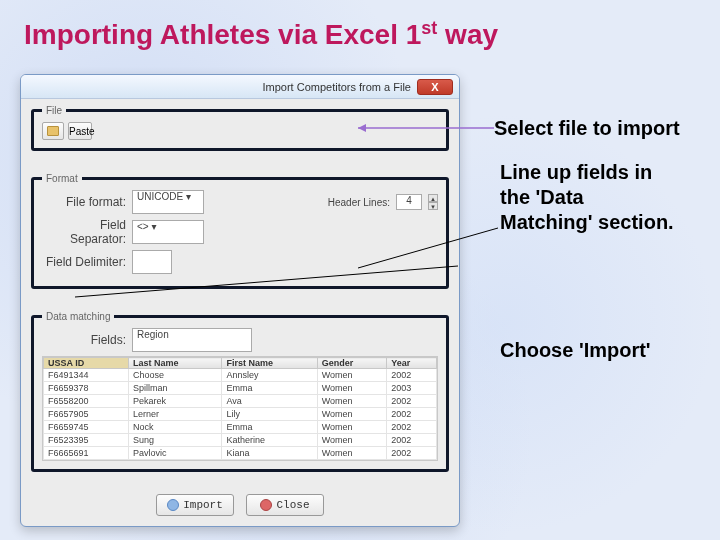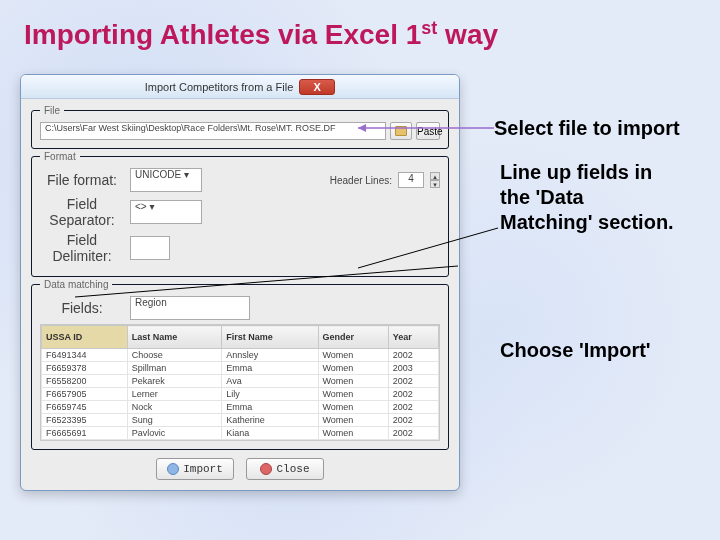--- a/index.html
+++ b/index.html
@@ -32,43 +32,43 @@
     border-radius: 6px;
     box-shadow: 0 4px 12px rgba(0,0,0,0.2);
     overflow: hidden;
   }
   .dialog-titlebar {
     height: 24px;
     background: linear-gradient(#f4f8ff, #d7e6f5);
     border-bottom: 1px solid #b8c8de;
     display: flex;
     align-items: center;
-    justify-content: center;
+    justify-content: flex-end;
     padding: 0 6px;
     font-size: 11px;
     color: #333;
     gap: 6px;
   }
   .close-btn {
     width: 36px;
     height: 16px;
     background: linear-gradient(#d85a4a, #c03a28);
     border: 1px solid #a02c1f;
     border-radius: 3px;
     color: #fff;
     font-size: 11px;
     line-height: 14px;
     text-align: center;
     font-weight: bold;
   }
   .dialog-body { padding: 6px 10px 10px 10px; font-size: 10px; color: #444; }
   fieldset.group {
-    border: 1px solid #0f172a;
+    border: 3px solid #0f172a;
     border-radius: 3px;
-    margin-bottom: 2px;
+    margin-bottom: 22px;
     padding: 6px 8px 8px 8px;
   }
   legend.group-label { font-size: 10px; color: #666; padding: 0 4px; }
   .file-row { display: flex; align-items: center; gap: 4px; }
   .path-input {
     flex: 1;
     height: 18px;
     font-size: 9px;
     border: 1px solid #aaa;
     background: #fff;
@@ -83,38 +83,38 @@
     border-radius: 2px;
     display: inline-flex; align-items: center; justify-content: center;
   }
   .folder-icon { width: 12px; height: 10px; background: #e8c26a; border: 1px solid #b8923d; border-radius: 1px; }
   .paste-btn {
     width: 24px; height: 18px; font-size: 10px;
     background: linear-gradient(#fdfdfd,#e6e6e6);
     border: 1px solid #aaa; border-radius: 2px;
   }
   .fmt-row { display: flex; align-items: center; gap: 6px; margin-bottom: 4px; }
-  .fmt-label { width: 84px; text-align: center; font-size: 14px; }
+  .fmt-label { width: 84px; text-align: right; font-size: 12px; }
   .small-select, .small-input {
     height: 24px; font-size: 10px;
     border: 1px solid #aaa; background: #fff;
     padding: 0 4px;
   }
   .small-select { width: 72px; }
   .small-input { width: 40px; }
   .selected-val { font-size: 10px; }
   .hl-input { width: 26px; height: 16px; font-size: 10px; border: 1px solid #aaa; background: #fff; text-align: center; }
   .spinner { width: 10px; display: inline-flex; flex-direction: column; }
   .spin-btn { width: 10px; height: 8px; font-size: 7px; line-height: 7px; background: #e6e6e6; border: 1px solid #aaa; text-align:center; }
   .table-wrap { border: 1px solid #c8c8c8; background: #fff; }
   table.data-table { width: 100%; border-collapse: collapse; font-size: 9px; }
   table.data-table th {
     background: linear-gradient(#f6f6f6,#e2e2e2);
     border: 1px solid #c8c8c8;
-    padding: 6px 4px;
+    padding: 0 4px;
     font-weight: bold;
     text-align: left;
     color: #333;
   }
   table.data-table th.sel { background: #e6d9a8; }
   table.data-table td {
     border: 1px solid #e4e4e4;
     padding: 1px 4px;
     color: #444;
   }
@@ -145,21 +145,20 @@
 <div class="dialog">
   <div class="dialog-titlebar">
     <span>Import Competitors from a File</span>
     <span class="close-btn">X</span>
   </div>
   <div class="dialog-body">
 
     <fieldset class="group">
       <legend class="group-label">File</legend>
       <div class="file-row">
-        <div class="path-input">C:\Users\Far West Skiing\Desktop\Race Folders\Mt. Rose\MT. ROSE.DF</div>
         <span class="icon-btn">
           <span class="folder-icon"></span>
         </span>
         <button class="paste-btn">Paste</button>
       </div>
     </fieldset>
 
     <fieldset class="group">
       <legend class="group-label">Format</legend>
       <div class="fmt-row">

